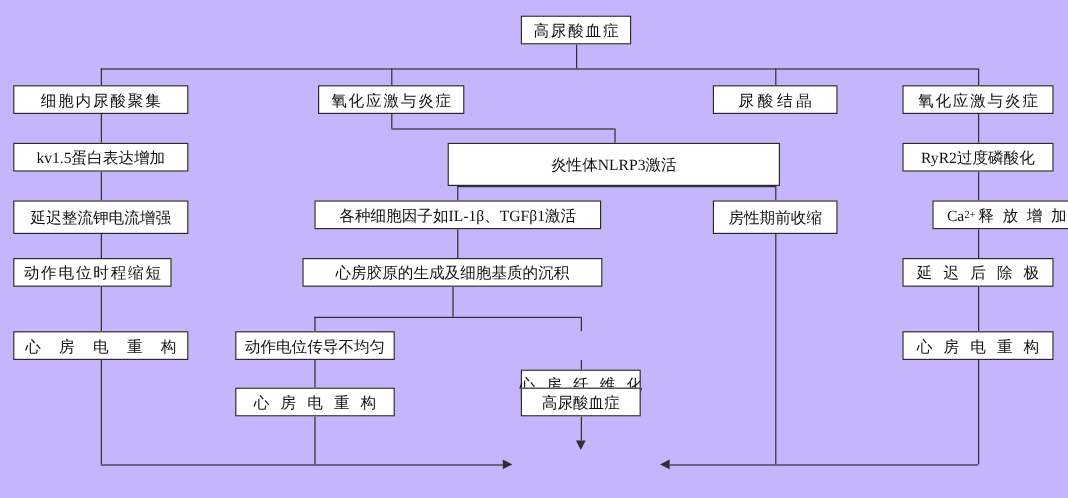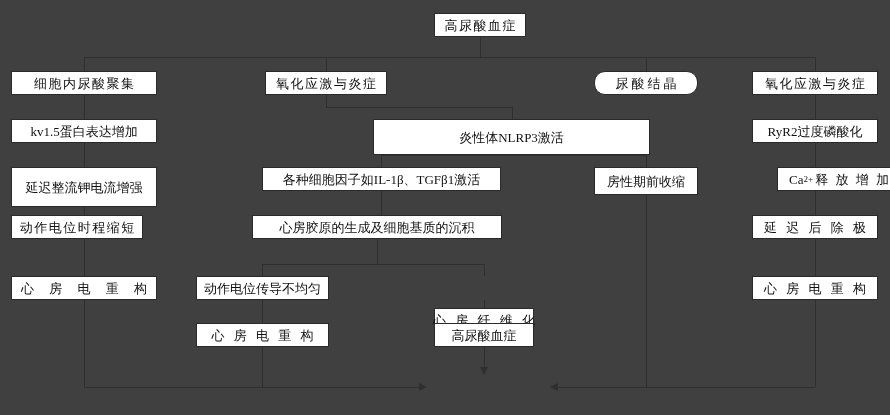--- a/index.html
+++ b/index.html
@@ -8,21 +8,21 @@
     background: #ffffff;
   }
   body {
     font-family: "Liberation Serif", "DejaVu Serif", serif;
     color: #111111;
   }
   #canvas {
     position: relative;
     width: 890px;
     height: 415px;
-    background: #404040;
+    background: #c4b5fd;
     overflow: hidden;
   }
   .node {
     position: absolute;
     box-sizing: border-box;
     border: 1px solid #2a2a2a;
     background: #ffffff;
     display: flex;
     align-items: center;
     justify-content: center;
@@ -78,35 +78,35 @@
 </style>
 </head>
 <body>
 
 <div id="canvas">
 
   <div class="node mid-spaced" style="left:434px; top:13px; width:92px; height:24px;">高尿酸血症</div>
 
   <div class="node mid-spaced" style="left:11px; top:71px; width:146px; height:24px;">细胞内尿酸聚集</div>
   <div class="node" style="left:11px; top:119px; width:146px; height:24px;">kv1.5蛋白表达增加</div>
-  <div class="node" style="left:11px; top:167px; width:146px; height:40px;">延迟整流钾电流增强</div>
+  <div class="node" style="left:11px; top:167px; width:146px; height:28px;">延迟整流钾电流增强</div>
   <div class="node mid-spaced" style="left:11px; top:215px; width:132px; height:24px;">动作电位时程缩短</div>
   <div class="node wide-spaced" style="left:11px; top:276px; width:146px; height:24px;">心 房 电 重 构</div>
 
   <div class="node mid-spaced" style="left:265px; top:71px; width:122px; height:24px;">氧化应激与炎症</div>
   <div class="node" style="left:373px; top:119px; width:277px; height:36px;">炎性体NLRP3激活</div>
   <div class="node" style="left:262px; top:167px; width:239px; height:24px;">各种细胞因子如IL-1β、TGFβ1激活</div>
   <div class="node" style="left:252px; top:215px; width:250px; height:24px;">心房胶原的生成及细胞基质的沉积</div>
   <div class="node" style="left:196px; top:276px; width:133px; height:24px;">动作电位传导不均匀</div>
   <div class="node spaced" style="left:196px; top:323px; width:133px; height:24px;">心 房 电 重 构</div>
 
   <div class="node spaced" style="left:434px; top:276px; width:100px; height:24px;margin-top:32px;">心 房 纤 维 化</div>
   <div class="node" style="left:434px; top:323px; width:100px; height:24px;">高尿酸血症</div>
 
-  <div class="node spaced" style="left:594px; top:71px; width:104px; height:24px;border-radius:11px;">尿酸结晶</div>
+  <div class="node spaced" style="left:594px; top:71px; width:104px; height:24px;">尿酸结晶</div>
   <div class="node" style="left:594px; top:167px; width:104px; height:28px;">房性期前收缩</div>
 
   <div class="node mid-spaced" style="left:752px; top:71px; width:126px; height:24px;">氧化应激与炎症</div>
   <div class="node" style="left:752px; top:119px; width:126px; height:24px;">RyR2过度磷酸化</div>
   <div class="node" style="left:752px; top:167px; width:126px; height:24px;margin-left:25px;">
     <span>Ca</span>
       <span class="sup">2+</span>
       <span style="letter-spacing:2px; text-indent:2px;">释 放 增 加</span>
   </div>
   <div class="node spaced" style="left:752px; top:215px; width:126px; height:24px;">延 迟 后 除 极</div>

